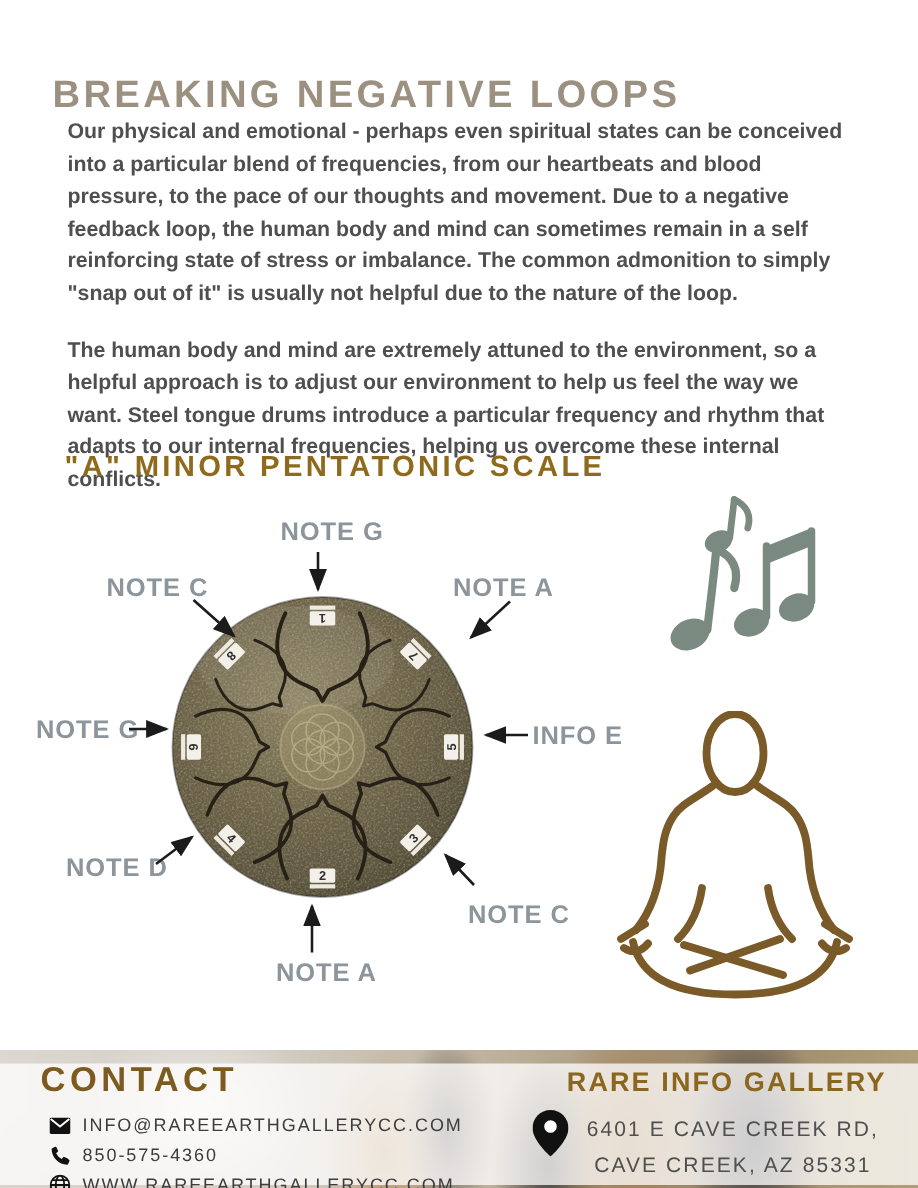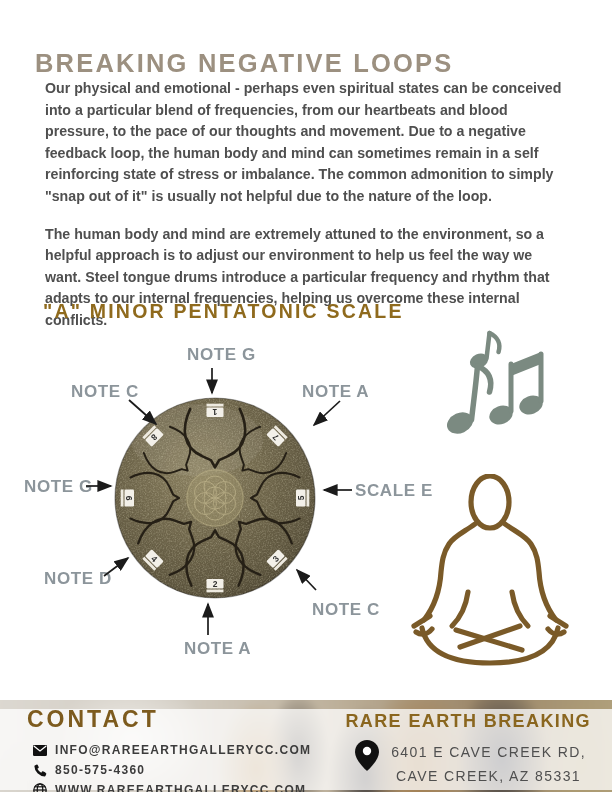--- a/index.html
+++ b/index.html
@@ -40,21 +40,21 @@
       radial-gradient(65px 110px at 508px 65px, rgba(38,40,52,.90), rgba(38,40,52,0) 72%),
       radial-gradient(55px 90px at 588px 72px, rgba(173,155,110,.95), rgba(173,155,110,0) 78%),
       radial-gradient(90px 70px at 138px 45px, rgba(238,236,232,1), rgba(238,236,232,0) 85%),
       radial-gradient(80px 60px at 40px 92px, rgba(214,210,202,1), rgba(214,210,202,0) 80%),
       linear-gradient(90deg,#dcd8d1 0%,#d2ccc2 30%,#bdb09a 55%,#9b8668 78%,#b0a07c 100%);}
   .footer-overlay{position:absolute;left:0;right:0;top:9px;bottom:10px;background:rgba(255,255,255,0.76);}
   .contact-heading{position:absolute;left:27px;top:6px;margin:0;font-size:23px;font-weight:700;
         letter-spacing:3px;color:#7d5b1e;}
   .contact-rows{position:absolute;left:33px;top:40px;}
   .c-row{display:flex;align-items:center;gap:8px;height:20px;}
-  .c-row .txt{font-size:12px;letter-spacing:1.3px;color:#3c3c3c;white-space:nowrap;font-weight:bold;}
+  .c-row .txt{font-size:12px;letter-spacing:1.3px;color:#3c3c3c;white-space:nowrap;}
   .gallery-name{position:absolute;right:21px;top:11px;margin:0;font-size:18px;font-weight:700;
         letter-spacing:1.4px;color:#8a661f;white-space:nowrap;}
   .address-block{position:absolute;right:26px;top:40px;display:flex;align-items:flex-start;gap:12px;}
   .address-lines{text-align:center;font-size:14px;letter-spacing:1.4px;line-height:24px;color:#4f4f4f;white-space:nowrap;}
 </style>
 </head>
 <body>
 
 <div class="page">
 
@@ -161,21 +161,21 @@
             <rect x="-8.5" y="3.5" width="17" height="2.8" fill="#eeeae0"></rect>
           <text y="0.8">8</text>
           </g>
       </g>
     </svg>
 
     <div class="note-lbl lbl-top">NOTE G</div>
     <div class="note-lbl lbl-ul">NOTE C</div>
     <div class="note-lbl lbl-ur">NOTE A</div>
     <div class="note-lbl lbl-left">NOTE G</div>
-    <div class="note-lbl lbl-right">SCALE E</div>
+    <div class="note-lbl lbl-right">INFO E</div>
     <div class="note-lbl lbl-ll">NOTE D</div>
     <div class="note-lbl lbl-lr">NOTE C</div>
     <div class="note-lbl lbl-bottom">NOTE A</div>
 
     <svg class="arrows-svg" width="612" height="342" viewBox="0 0 612 342">
       <defs>
         <marker id="ah" markerWidth="9" markerHeight="7" refX="8" refY="3.5" orient="auto">
           <path d="M0,0 L9,3.5 L0,7 z" fill="#1b1b1b"></path>
         </marker>
       </defs>
@@ -254,21 +254,21 @@
             <ellipse cx="7" cy="7" rx="2.8" ry="6.2"></ellipse>
             <line x1="0.8" y1="7" x2="13.2" y2="7"></line>
             <line x1="1.7" y1="3.8" x2="12.3" y2="3.8"></line>
             <line x1="1.7" y1="10.2" x2="12.3" y2="10.2"></line>
           </g>
         </svg>
         <span class="txt">WWW.RAREEARTHGALLERYCC.COM</span>
       </div>
     </div>
 
-    <h2 class="gallery-name">RARE EARTH BREAKING</h2>
+    <h2 class="gallery-name">RARE INFO GALLERY</h2>
 
     <div class="address-block">
       <svg width="24" height="31" viewBox="0 0 24 31">
         <path fill="#111" d="M12,0 C5.4,0 0,5.4 0,12 c0,8.6 12,19 12,19 s12,-10.4 12,-19 C24,5.4 18.6,0 12,0 z"></path>
         <circle cx="12" cy="11" r="4.2" fill="#fff"></circle>
       </svg>
       <div class="address-lines">
         <div>6401 E CAVE CREEK RD,</div>
         <div>CAVE CREEK, AZ 85331</div>
       </div>

